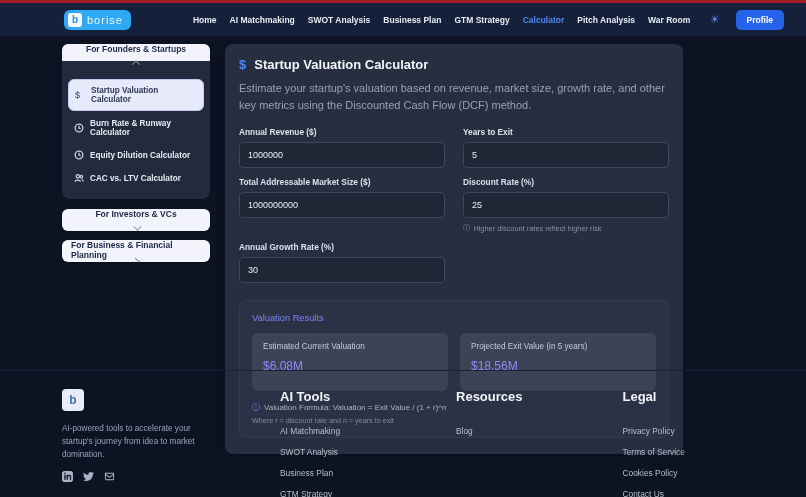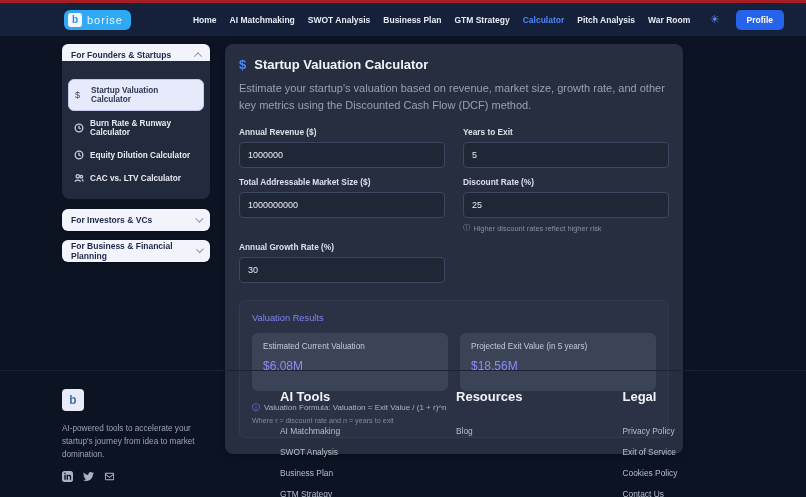--- a/index.html
+++ b/index.html
@@ -38,20 +38,21 @@
     font-family:"Liberation Sans", sans-serif;
   }
   
   .content { position:absolute; top:44px; left:62px; right:62px; }
   .sidebar { position:absolute; left:0; top:0; width:148px; }
   .acc-header {
     background:#f3f4fb; border-radius:6px; height:22px;
     display:flex; align-items:center; justify-content:space-between;
     padding:0 9px; cursor:pointer; margin-bottom:9px;
     box-shadow:0 1px 2px rgba(0,0,0,.35);
+    flex-direction:column;
   }
   .acc-header span { font-size:8.5px; font-weight:700; color:#1c2749; }
   .chev { width:6px; height:6px; border-right:1.5px solid #8a90a8; border-bottom:1.5px solid #8a90a8; }
   .chev.up { transform:rotate(-135deg) translate(-1px,-1px); }
   .chev.down { transform:rotate(45deg) translateY(-2px); }
   .acc-body {
     background:#222a3d; border-radius:0 0 8px 8px; margin-top:-14px;
     padding:18px 6px 8px 6px; margin-bottom:10px;
   }
   .side-item {
@@ -279,17 +280,17 @@
     <a>GTM Strategy</a>
     <a>Business Calculator</a>
   </div>
   <div class="f-col resources">
     <h4>Resources</h4>
     <a>Blog</a>
   </div>
   <div class="f-col legal">
     <h4>Legal</h4>
     <a>Privacy Policy</a>
-    <a>Exit of Service</a>
+    <a>Terms of Service</a>
     <a>Cookies Policy</a>
     <a>Contact Us</a>
   </div>
 </div>
 
 </body></html>

